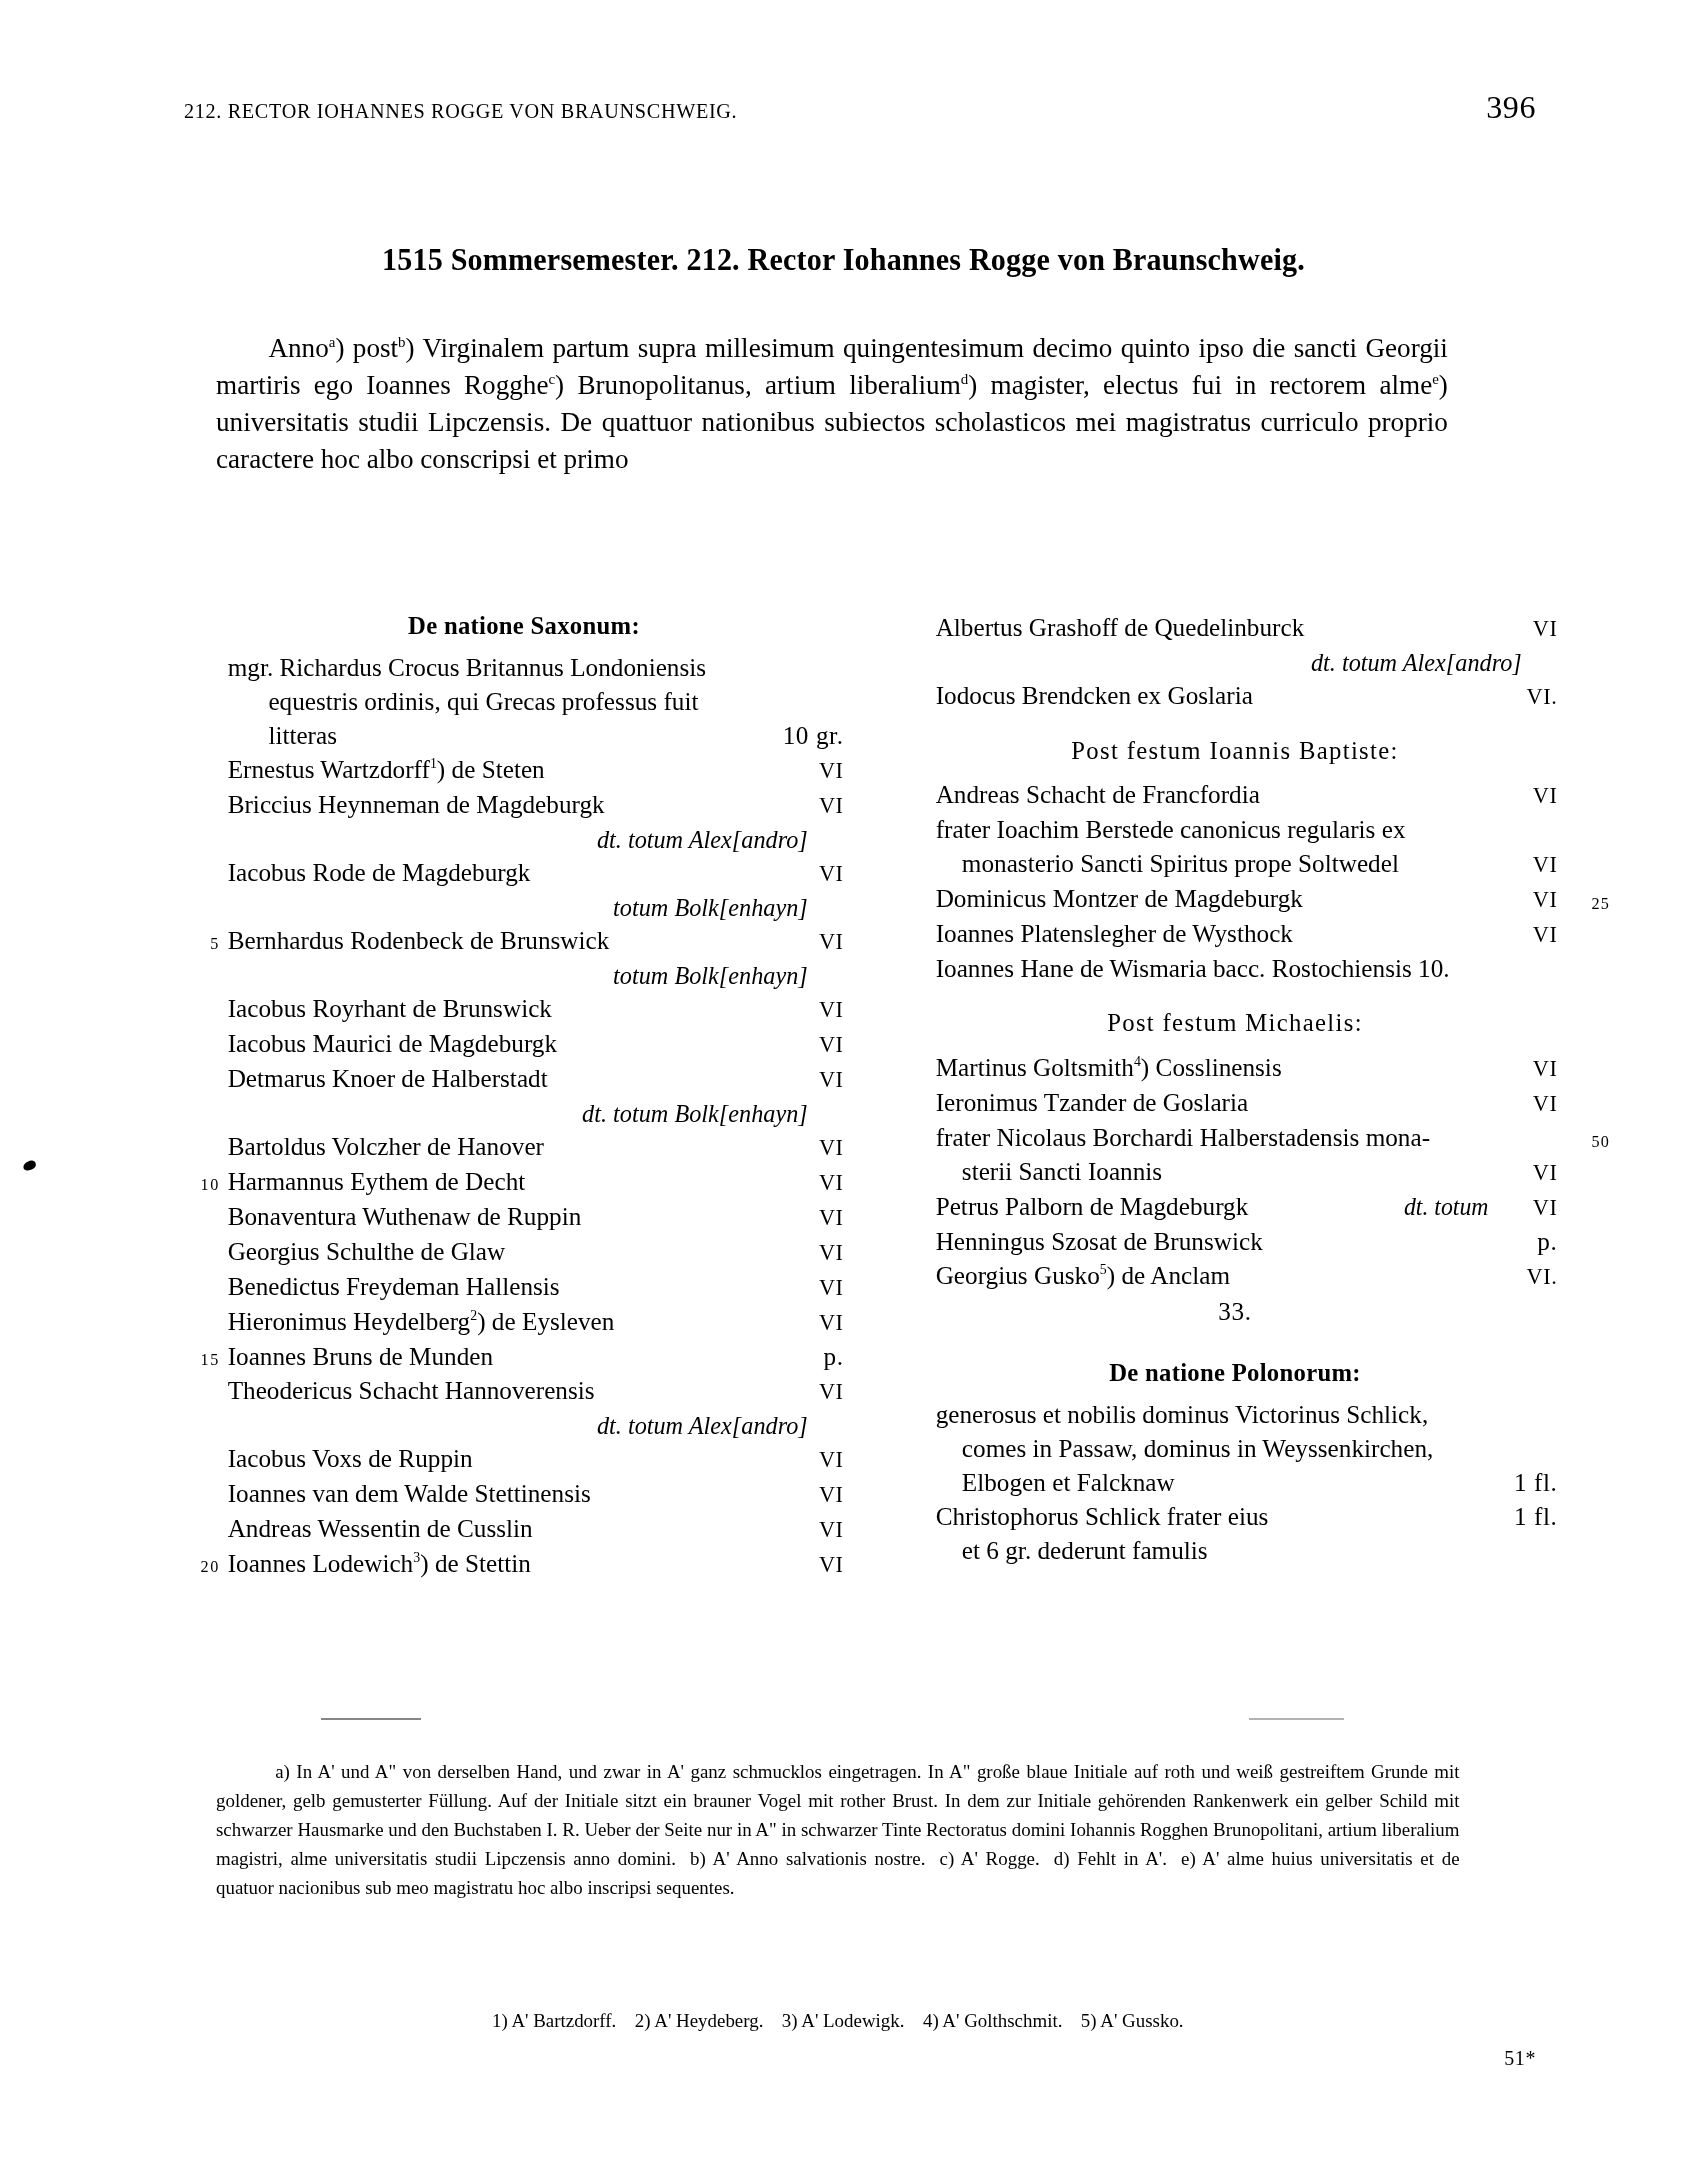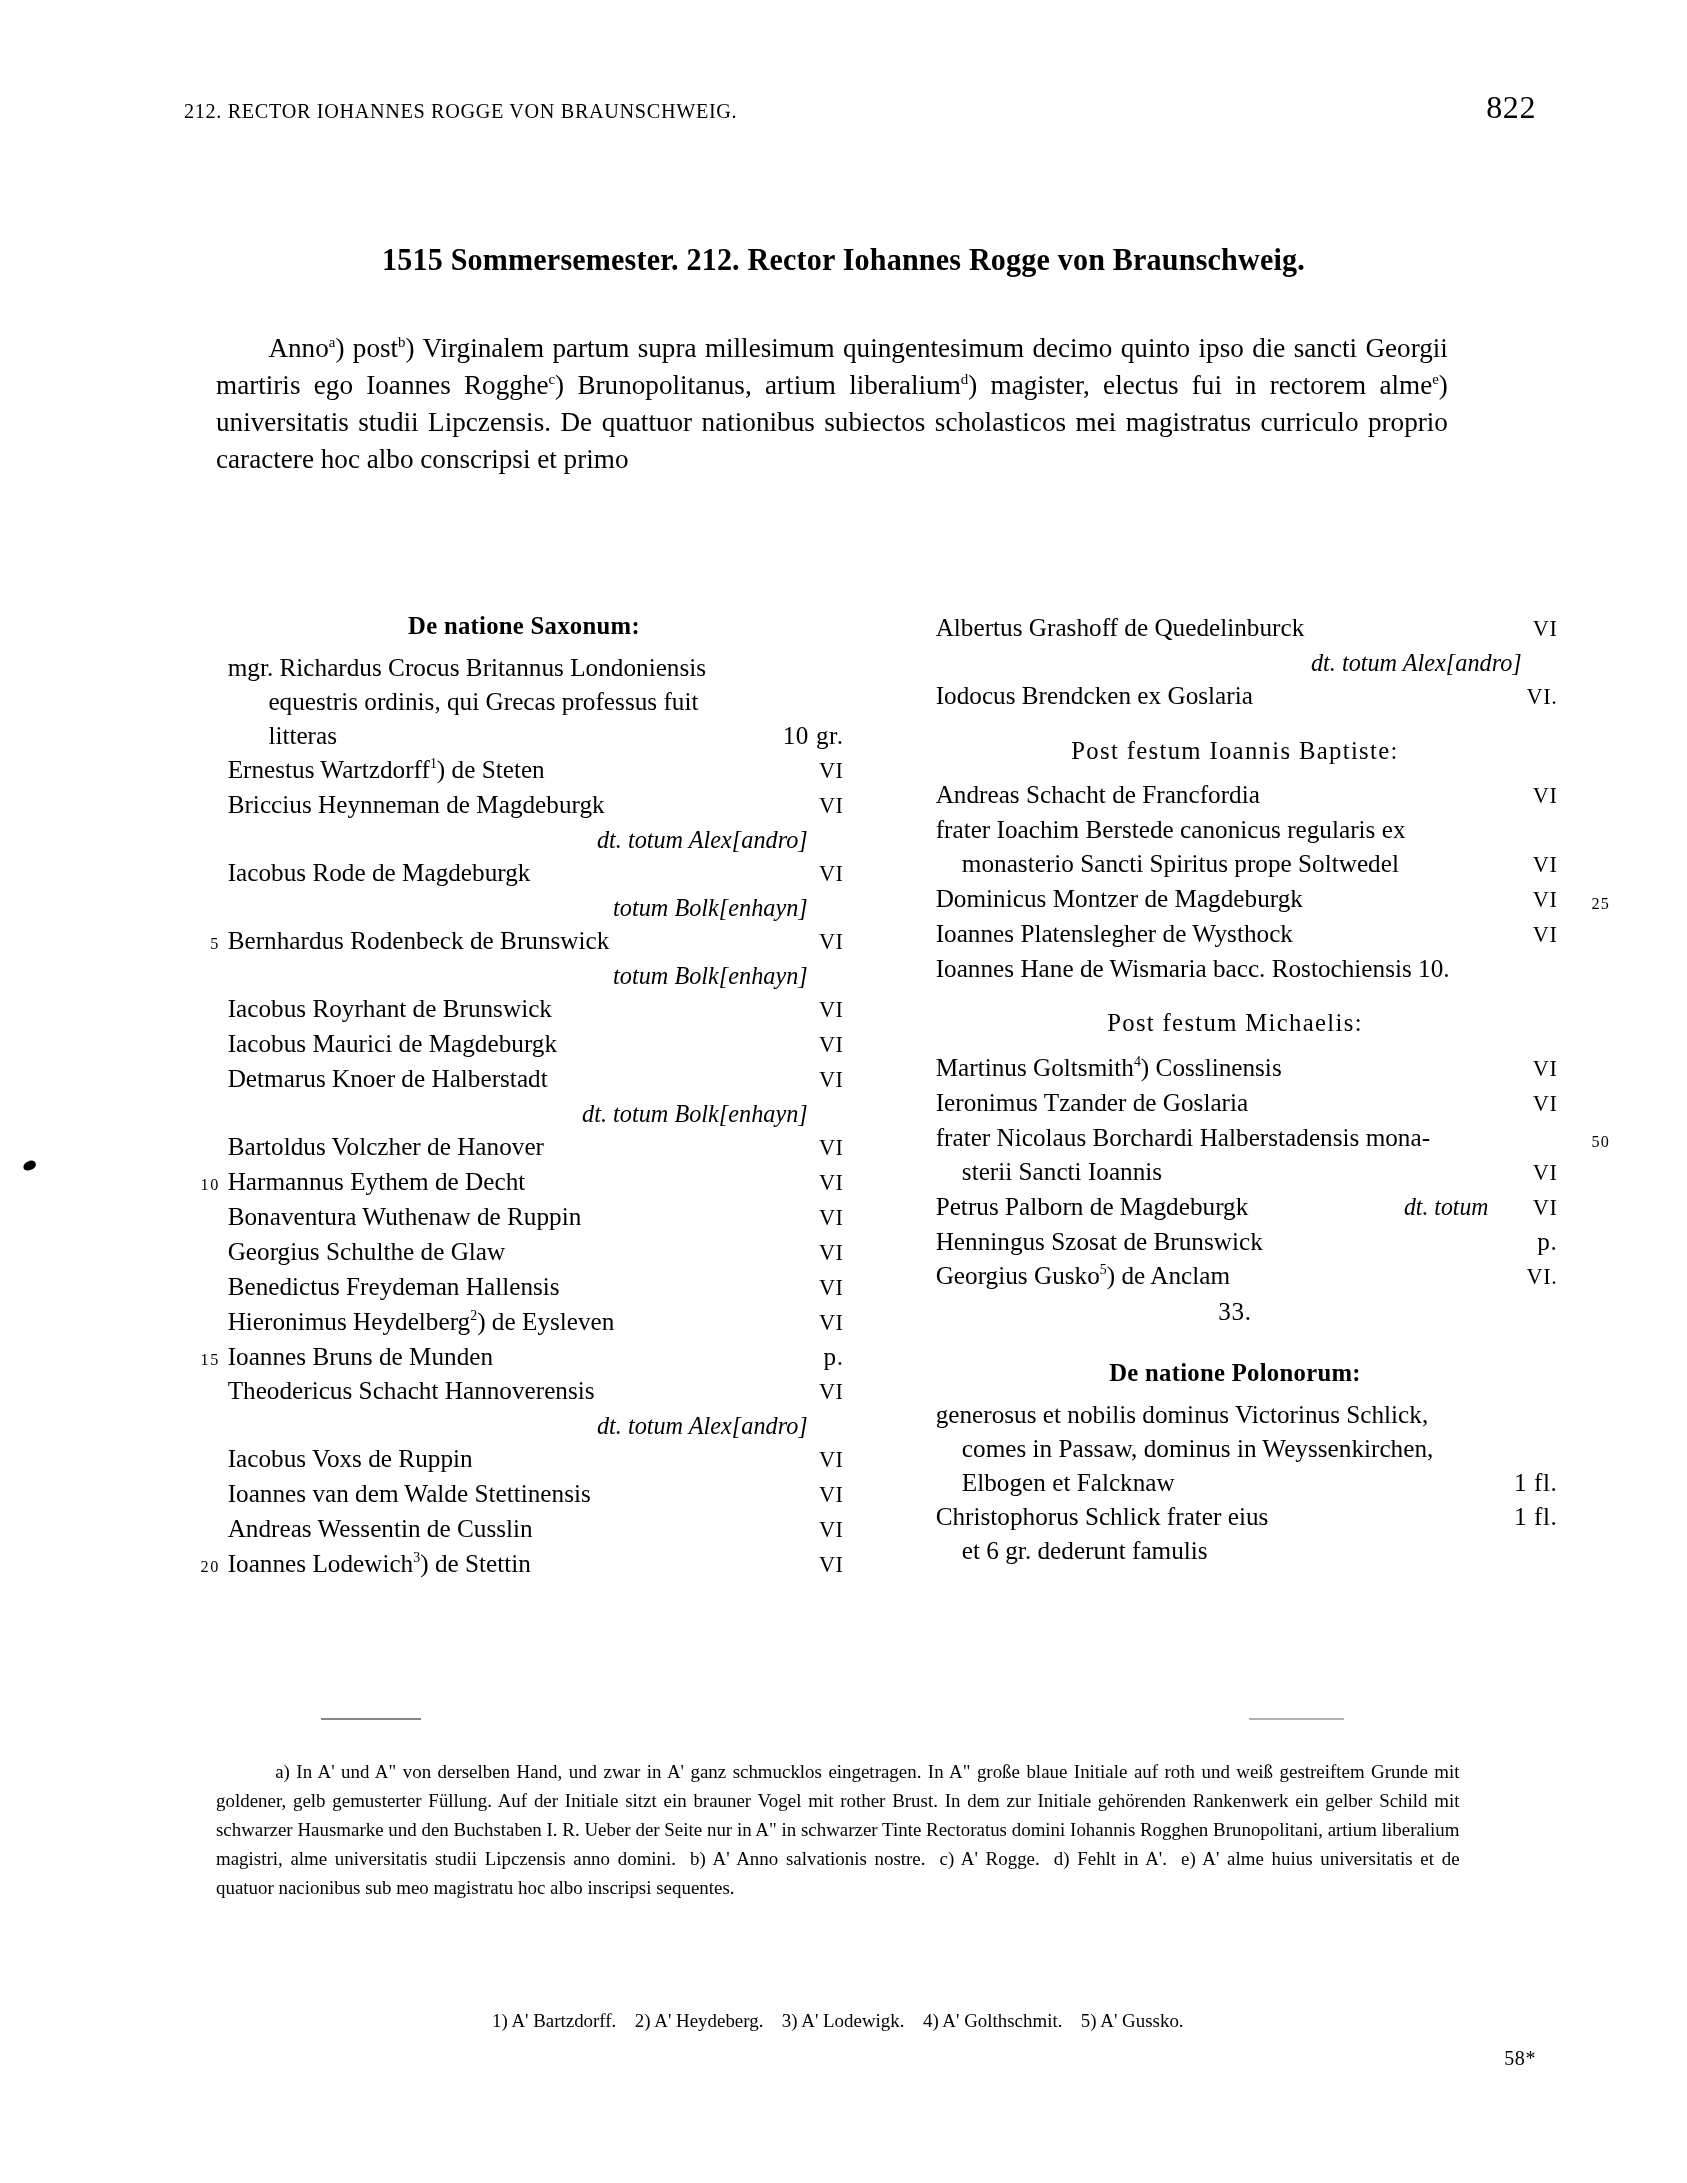--- a/index.html
+++ b/index.html
@@ -247,21 +247,21 @@
     transform: rotate(-18deg);
   }
 </style>
 </head>
 <body>
 
 <div class="page">
 
   <div class="running-head">
     <span class="running-head-title">212. RECTOR IOHANNES ROGGE VON BRAUNSCHWEIG.</span>
-    <span class="running-head-page">822</span>
+    <span class="running-head-page">396</span>
   </div>
 
   <div class="section-title">1515 Sommersemester.  212. Rector Iohannes Rogge von Braunschweig.</div>
 
   <div class="intro"><span>Anno</span><sup class="sup">a</sup><span>) post</span><sup class="sup">b</sup><span>) Virginalem partum supra millesimum quingentesimum decimo quinto ipso die sancti Georgii martiris ego Ioannes Rogghe</span><sup class="sup">c</sup><span>) Brunopolitanus, artium liberalium</span><sup class="sup">d</sup><span>) magister, electus fui in rectorem alme</span><sup class="sup">e</sup><span>) universitatis studii Lipczensis. De quattuor nationibus subiectos scholasticos mei magistratus curriculo proprio caractere hoc albo conscripsi et primo</span></div>
 
   <div class="ink-speck"></div>
 
   <div class="cols">
 
@@ -467,16 +467,16 @@
     </div>
   </div>
 
   <div class="fn-rule"></div>
   <div class="fn-rule2"></div>
 
   <div class="footnotes"><span class="indent"></span><span>a) In A' und A" von derselben Hand, und zwar in A' ganz schmucklos eingetragen. In A" große blaue Initiale auf roth und weiß gestreiftem Grunde mit goldener, gelb gemusterter Füllung. Auf der Initiale sitzt ein brauner Vogel mit rother Brust. In dem zur Initiale gehörenden Rankenwerk ein gelber Schild mit schwarzer Hausmarke und den Buchstaben I. R. Ueber der Seite nur in A" in schwarzer Tinte Rectoratus domini Iohannis Rogghen Brunopolitani, artium liberalium magistri, alme universitatis studii Lipczensis anno domini.</span><span class="gap"></span><span>b) A' Anno salvationis nostre.</span><span class="gap"></span><span>c) A' Rogge.</span><span class="gap"></span><span>d) Fehlt in A'.</span><span class="gap"></span><span>e) A' alme huius universitatis et de quatuor nacionibus sub meo magistratu hoc albo inscripsi sequentes.</span></div>
 
   <div class="fn-marks"><span>1) A' Bartzdorff.</span><span class="gap"></span><span>2) A' Heydeberg.</span><span class="gap"></span><span>3) A' Lodewigk.</span><span class="gap"></span><span>4) A' Golthschmit.</span><span class="gap"></span><span>5) A' Gussko.</span></div>
 
-  <div class="signature">58*</div>
+  <div class="signature">51*</div>
 
 </div>
 
 
 </body></html>

